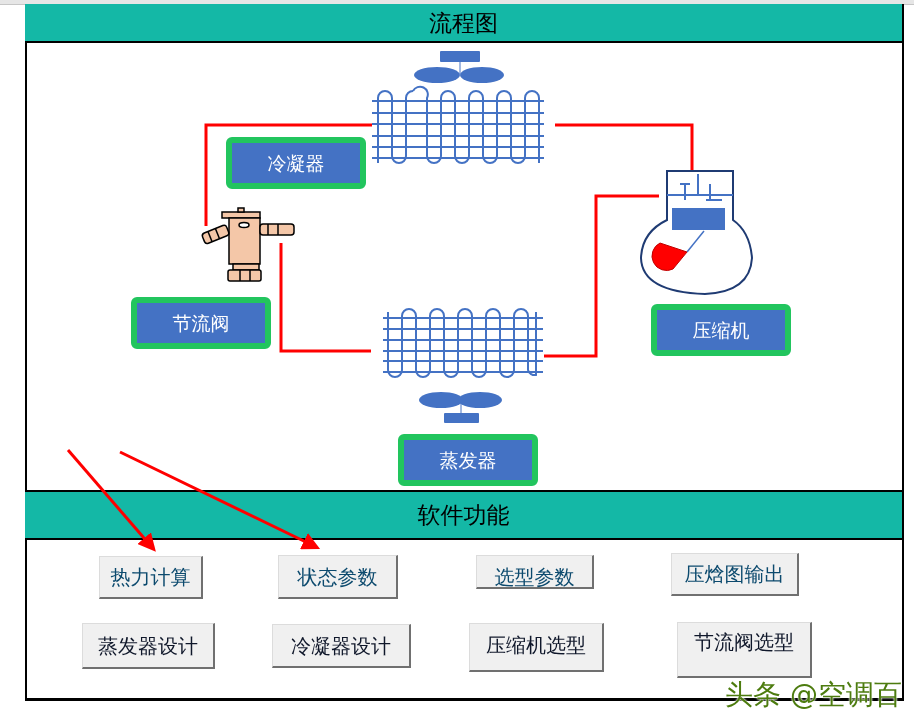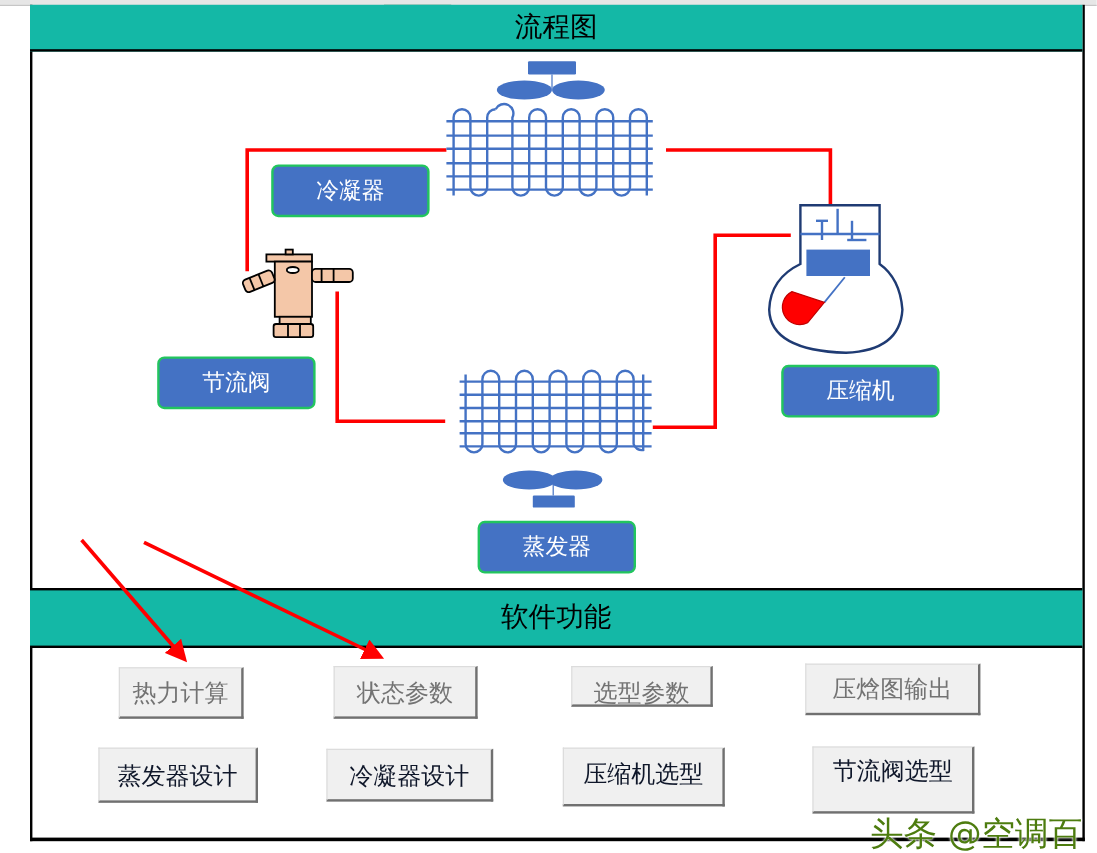--- a/index.html
+++ b/index.html
@@ -18,28 +18,28 @@
   }
   .band {
     position: absolute; left: 25px; width: 877px; background: #14b8a6;
     border-top: 2px solid #000; border-bottom: 2px solid #000; box-sizing: border-box;
     text-align: center; font-size: 23px; color: #000;
   }
   .band.top { top: 4px; height: 39px; border-top: none; line-height: 39px; }
   .band.mid { top: 490px; height: 50px; line-height: 46px; }
   .label-box {
     position: absolute; background: #4472c4; color: #fff; border-radius: 6px;
-    border: 2px solid #22c55e; text-align: center; font-size: 19px;
+    border: 6px solid #22c55e; text-align: center; font-size: 19px;
   }
   .btn {
     position: absolute; background: #f0f0f0; border: 1px solid #dcdcdc;
     border-right: 2px solid #707070; border-bottom: 2px solid #707070;
     text-align: center; font-size: 20px; font-family: "DejaVu Serif", serif; box-sizing: border-box;
   }
-  .btn.magenta { color: #737373; }
+  .btn.magenta { color: #0c4a6e; }
   .btn.blue { color: #0f172a; }
   .watermark {
     position: absolute; left: 725px; top: 676px; font-size: 28px; color: #4d7c0f;
     text-shadow: 0 0 2px #fff, 0 0 2px #fff;
   }
   svg.diagram { position: absolute; left: 0; top: 0; }
 </style>
 </head>
 <body>
 
@@ -142,20 +142,20 @@
 </svg>
 
 <div class="label-box" style="left:226px; top:137px; width:128px; height:40px; line-height:40px;">冷凝器</div>
 <div class="label-box" style="left:131px; top:297px; width:128px; height:40px; line-height:40px;">节流阀</div>
 <div class="label-box" style="left:398px; top:434px; width:128px; height:40px; line-height:40px;">蒸发器</div>
 <div class="label-box" style="left:651px; top:304px; width:128px; height:40px; line-height:40px;">压缩机</div>
 
 <div class="btn magenta" style="left:99px; top:556px; width:104px; height:43px; line-height:41px;">热力计算</div>
 <div class="btn magenta" style="left:278px; top:555px; width:120px; height:44px; line-height:42px;">状态参数</div>
 <div class="btn magenta" style="left:476px; top:555px; width:118px; height:34px; line-height:42px;">选型参数</div>
-<div class="btn magenta" style="left:671px; top:553px; width:146px; height:43px; line-height:41px;">压焓图输出</div>
+<div class="btn magenta" style="left:671px; top:553px; width:128px; height:43px; line-height:41px;">压焓图输出</div>
 
 <div class="btn blue" style="left:82px; top:623px; width:133px; height:46px; line-height:44px;">蒸发器设计</div>
 <div class="btn blue" style="left:272px; top:624px; width:139px; height:44px; line-height:42px;">冷凝器设计</div>
 <div class="btn blue" style="left:469px; top:623px; width:135px; height:49px; line-height:43px;">压缩机选型</div>
 <div class="btn blue" style="left:677px; top:622px; width:135px; height:56px; line-height:39px;">节流阀选型</div>
 
 <div class="watermark">头条 @空调百家</div>
 
 </body></html>

